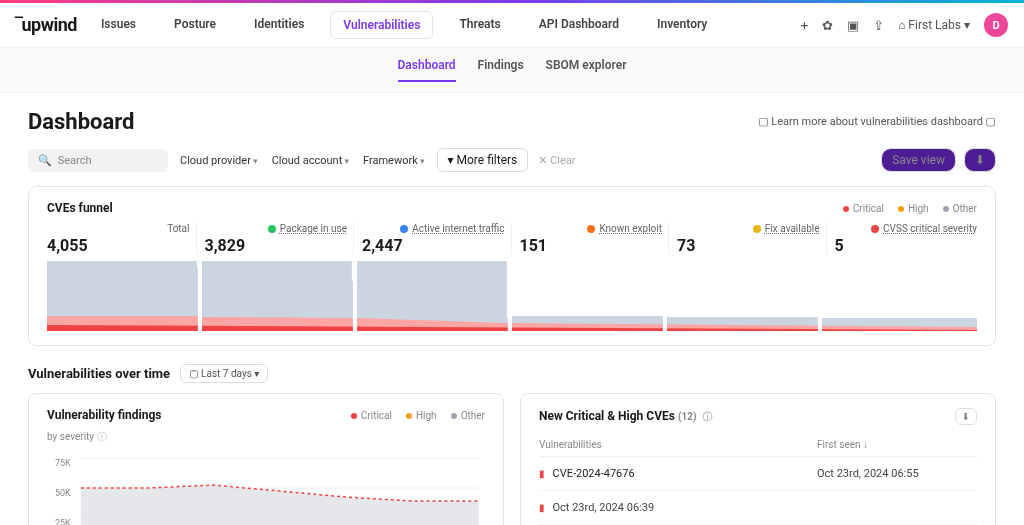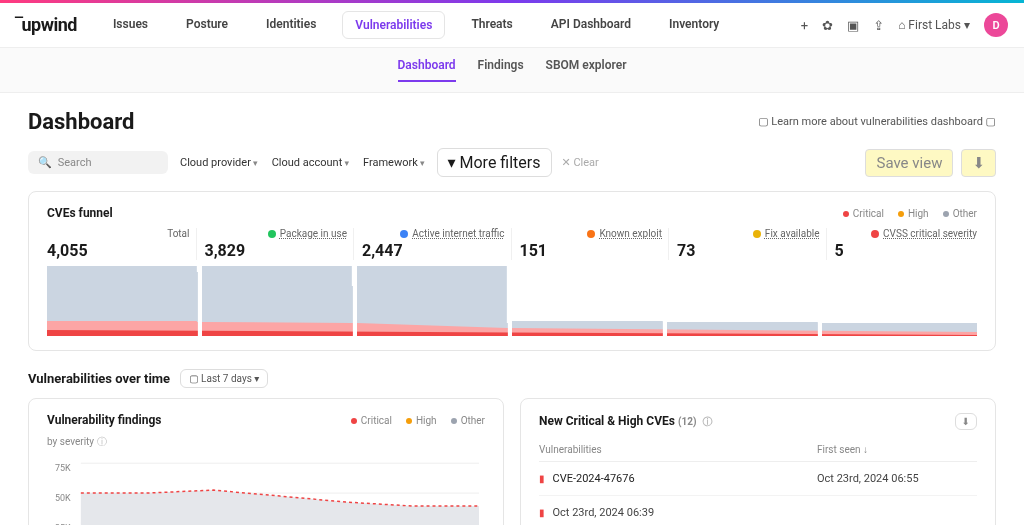--- a/index.html
+++ b/index.html
@@ -1,43 +1,43 @@
 <!DOCTYPE html>
 <html><head>
 <meta charset="utf-8">
 <style>
   * { box-sizing: border-box; margin: 0; padding: 0; }
   body { font-family: -apple-system, BlinkMacSystemFont, "Segoe UI", Roboto, sans-serif; font-size: 12px; color: #1a1a1a; background: #fff; width: 1024px; }
   .topbar { height: 3px; background: linear-gradient(90deg,#ff3b7f,#7c3aed,#06b6d4); }
   .nav { display:flex; align-items:center; padding: 8px 16px; border-bottom:1px solid #eee;}
-  .logo { font-weight:700; font-size:18px; margin-right:24px; letter-spacing:-0.5px;}
+  .logo { font-weight:700; font-size:18px; margin-right:12px; letter-spacing:-0.5px;}
   .logo::before{content:"‾";}
   .nav-items { display:flex; gap:14px;}
   .nav-item { padding:6px 12px; font-weight:600; color:#444; cursor:pointer; border-radius:6px;}
   .nav-item.active { color:#7c3aed; background:#fff; border:1px solid #e5e5e5;}
   .nav-spacer{flex:1;}
   .nav-right{display:flex; align-items:center; gap:14px; color:#555;}
   .icon-btn{cursor:pointer; font-size:13px;}
   .org-switch{font-size:12px; cursor:pointer;}
   .avatar{width:24px; height:24px; border-radius:50%; background:#ec4899; color:#fff; display:flex; align-items:center; justify-content:center; font-weight:600; font-size:11px;}
   .subnav{ display:flex; gap:22px; justify-content:center; padding:10px 0; background:#fafafa; border-bottom:1px solid #eee;}
   .subnav-item{ font-size:12px; font-weight:600; color:#555; padding-bottom:8px; cursor:pointer;}
   .subnav-item.active{ color:#7c3aed; border-bottom:2px solid #7c3aed;}
   .page{ padding:16px 28px;}
   .head{ display:flex; align-items:center; margin-bottom:14px;}
   h1{ font-size:22px; font-weight:700;}
   .learn{ margin-left:auto; font-size:11px; color:#555; cursor:pointer;}
   .filters{ display:flex; align-items:center; gap:10px; margin-bottom:14px;}
   .search{ display:flex; align-items:center; gap:6px; background:#f2f2f2; border-radius:6px; padding:5px 10px; width:140px; color:#888; font-size:11px;}
   .fsel{ font-size:11px; color:#333; cursor:pointer; padding:4px 2px;}
   .fsel::after{content:" ▾"; color:#888; font-size:9px;}
-  .more-filters{ border:1px solid #ddd; border-radius:6px; padding:4px 10px; font-size:16px; cursor:pointer;}
+  .more-filters{ border:1px solid #ddd; border-radius:6px; padding:4px 10px; font-size:12px; cursor:pointer;}
   .clear{ font-size:11px; color:#aaa; cursor:pointer;}
   .save-row{ margin-left:auto; display:flex; gap:8px;}
-  .save-btn,.dl-btn{ border:1px solid #ddd; border-radius:4px; padding:4px 10px; font-size:15px; color:#888; background:#fef9c3; cursor:pointer;}
+  .save-btn,.dl-btn{ border:1px solid #ddd; border-radius:10px; padding:4px 10px; font-size:12px; color:#888; background:#4c1d95; cursor:pointer;}
   .card{ border:1px solid #e5e5e5; border-radius:8px; padding:14px 18px; margin-bottom:18px;}
   .card-head{ display:flex; align-items:center; margin-bottom:8px;}
   .card-title{ font-size:12px; font-weight:700;}
   .legend{ margin-left:auto; display:flex; gap:14px; font-size:10px; color:#888;}
   .legend .dot{ width:6px;height:6px;border-radius:50%; display:inline-block; margin-right:4px; vertical-align:middle;}
   .dot.crit{background:#ef4444;} .dot.high{background:#f59e0b;} .dot.other{background:#9ca3af;}
   .funnel-row{ display:flex; gap:6px;}
   .funnel-col{ flex:1; position:relative;}
   .funnel-col+.funnel-col{ border-left:1px solid #f0f0f0; padding-left:8px;}
   .fc-label{ font-size:10px; color:#666; text-decoration:underline dotted;text-align:right;}

